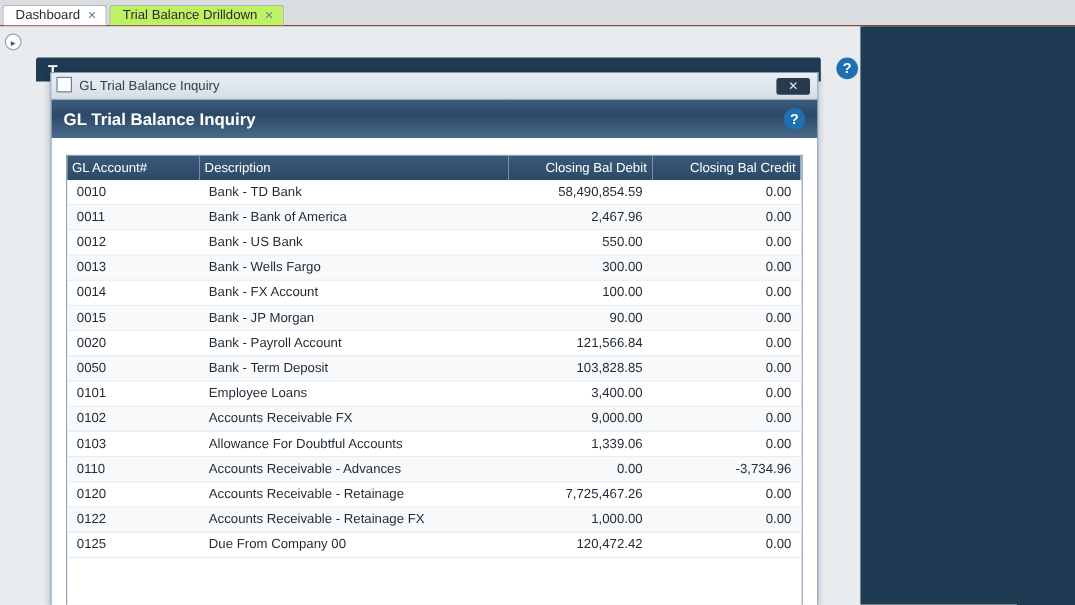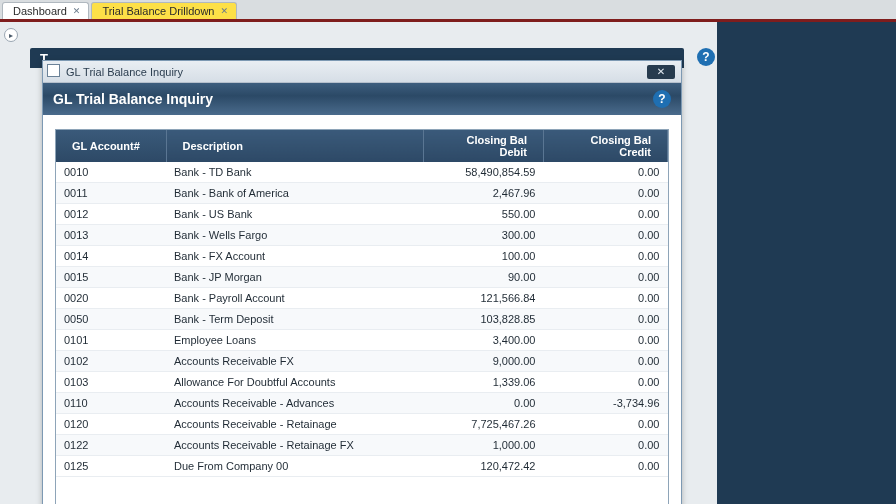--- a/index.html
+++ b/index.html
@@ -12,37 +12,37 @@
     overflow: hidden;
     position: relative;
   }
   
   .tabstrip {
     display: flex;
     align-items: flex-end;
     height: 22px;
     padding-left: 2px;
     background: #d9dde0;
-    border-bottom: 3px solid #7f1d1d;
+    border-bottom: 1px solid #7f1d1d;
   }
   .tab {
     display: flex;
     align-items: center;
     gap: 6px;
     background: #ffffff;
     border: 1px solid #b0b8bf;
     border-bottom: none;
     border-radius: 3px 3px 0 0;
     padding: 2px 8px 2px 10px;
     margin-right: 2px;
     font-size: 11px;
     color: #2b2b2b;
     cursor: pointer;
   }
-  .tab:not(.active) { background: #fde047; }
+  .tab:not(.active) { background: #bef264; }
   .tab .close-x {
     color: #6b7b8b;
     font-size: 9px;
     cursor: pointer;
   }
   
   .workspace {
     display: flex;
     height: calc(100% - 22px);
   }
@@ -150,22 +150,22 @@
   table.grid {
     width: 100%;
     border-collapse: collapse;
     font-size: 11px;
   }
   table.grid thead th {
     position: sticky; top:0;
     background: linear-gradient(#3a5a7a,#2d4966);
     color: #fff;
     text-align: left;
-    font-weight: bold;
-    padding: 4px 16px;
+    font-weight: normal;
+    padding: 4px 4px;
     border-right: 1px solid #5a7693;
   }
   table.grid thead th.num { text-align: right; }
   table.grid tbody td {
     padding: 4px 8px;
     border-bottom: 1px solid #e9edf1;
     color: #1f2a34;
   }
   table.grid tbody tr:nth-child(even){ background:#f7f9fb; }
   table.grid td.num { text-align: right; margin-top: 37px; }

